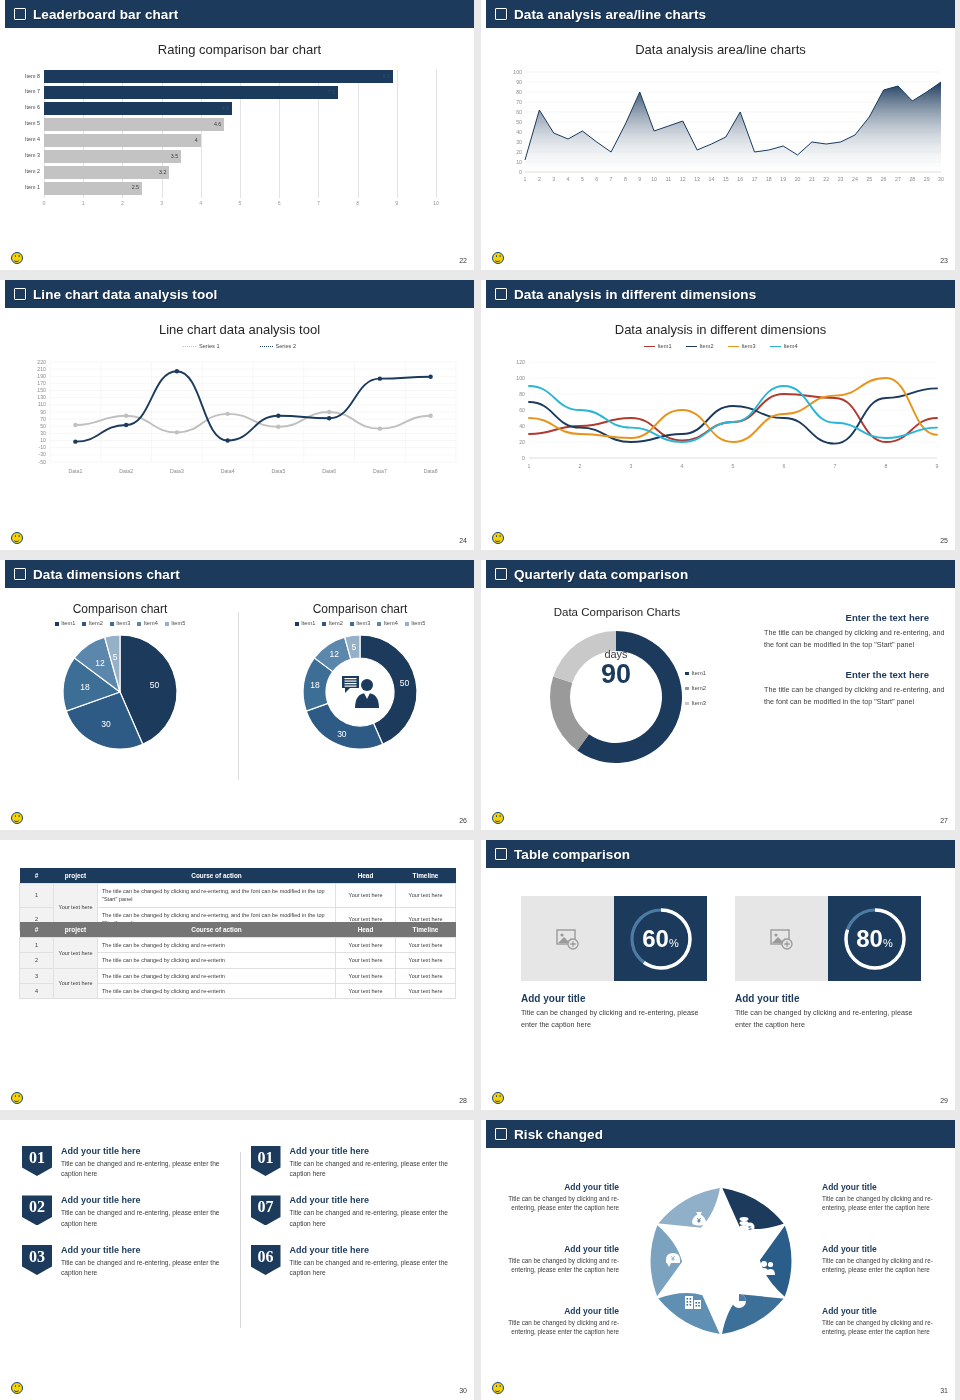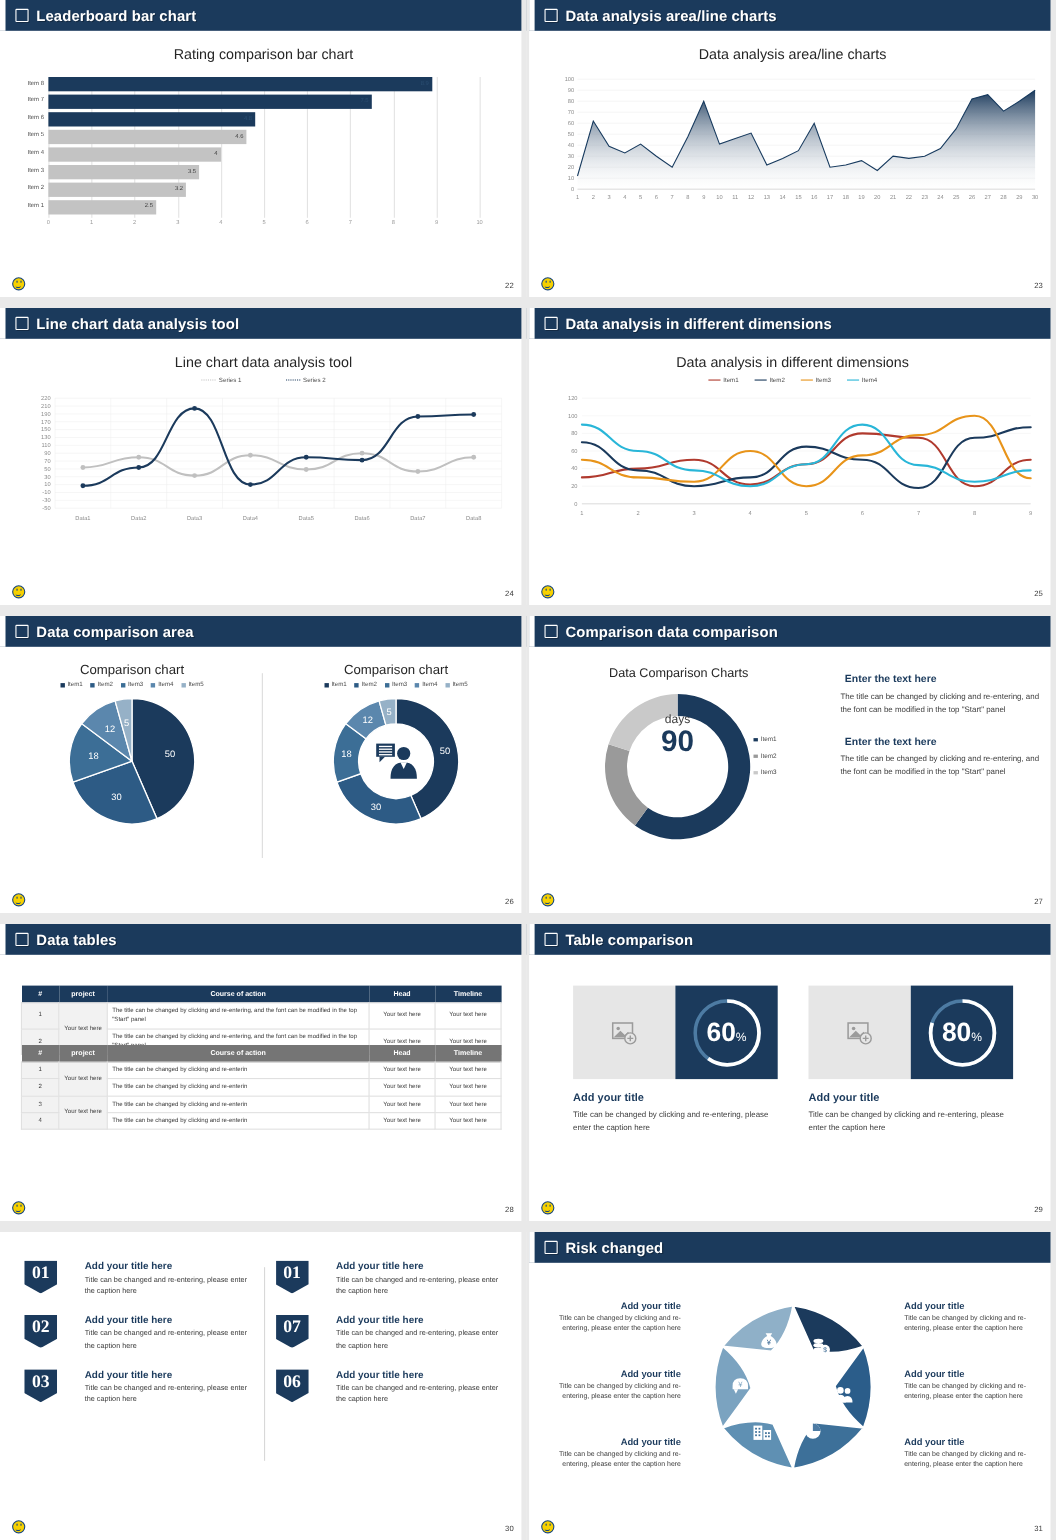--- a/index.html
+++ b/index.html
@@ -35,21 +35,21 @@
   .bgrid i{position:absolute;top:0;width:1px;height:100%;background:#e3e3e3;}
   .bxax{position:absolute;left:44px;top:172px;width:392px;height:10px;}
   .bxax span{position:absolute;font-size:5.2px;color:#9a9a9a;transform:translateX(-50%);}
 
   
   .legend{display:flex;justify-content:center;gap:10px;font-size:5.6px;color:#4a4a4a;margin-top:4px;}
   .legend i{display:inline-block;width:4px;height:4px;margin-right:2.5px;vertical-align:middle;}
 
   
   .txtcol{position:absolute;right:14px;top:24px;width:182px;}
-  .txtcol h4{margin:0 4px 4px;font-size:9.5px;color:#1b3a5c;}
+  .txtcol h4{margin:0 17px 4px;font-size:9.5px;color:#1b3a5c;text-align:right;}
   .txtcol p{margin:0 0 18px;font-size:7.2px;line-height:1.65;color:#3c3c3c;}
 
   
   table{border-collapse:collapse;width:100%;table-layout:fixed;}
   .tbl{position:absolute;left:19px;width:437px;}
   .tbl th{color:#fff;font-size:6.4px;padding:4px 2px;font-weight:bold;text-align:center;}
   .tbl thead.navy th{background:#1b3a5c;}
   .tbl thead.gray th{background:#757575;}
   .tbl td{font-size:5.5px;color:#3a3a3a;border:1px solid #e0e0e0;padding:3px 4px;vertical-align:middle;}
   .tbl td.c{text-align:center;background:#f2f2f2;}
@@ -59,21 +59,21 @@
   
   .cmpcard{position:absolute;top:28px;width:186px;}
   .cmprow{display:flex;height:85px;}
   .cmpimg{flex:1;background:#e6e6e6;display:flex;align-items:center;justify-content:center;}
   .cmpring{flex:1;background:#1b3a5c;display:flex;align-items:center;justify-content:center;position:relative;}
   .cmpcard h4{margin:12px 0 3px;font-size:10px;color:#1b3a5c;}
   .cmpcard p{margin:0;font-size:7.2px;line-height:1.6;color:#3c3c3c;}
 
   
   .toc{position:absolute;top:26px;left:22px;right:22px;display:grid;grid-template-columns:1fr 1fr;column-gap:22px;row-gap:16px;}
-  .toc-it{display:flex;gap:25px;}
+  .toc-it{display:flex;gap:9px;}
   .badge{width:30px;flex:none;position:relative;height:30px;}
   .badge .sh{position:absolute;inset:0;background:#1b3a5c;clip-path:polygon(0 0,100% 0,100% 72%,50% 100%,0 72%);display:flex;align-items:flex-start;justify-content:center;}
   .badge span{color:#fff;font-size:16px;font-weight:bold;line-height:1;padding-top:4px;font-family:"Liberation Serif",serif;}
   .toc-tx h4{margin:0 0 3px;font-size:9px;color:#1b3a5c;}
   .toc-tx p{margin:0;font-size:6.6px;line-height:1.55;color:#3c3c3c;}
   .tocdiv{position:absolute;left:50%;top:32px;height:176px;width:1px;background:#d8d8d8;}
 
   
   .risk-l,.risk-r{position:absolute;width:128px;}
   .risk-l{left:10px;text-align:right;}
@@ -380,21 +380,21 @@
         </svg>
   </div>
   <div class="smiley"></div>
   <div class="pnum">25</div>
   <div class="rail"></div>
 </div>
 
 <div class="slide">
   <div class="hdr">
     <span class="hdr-sq"></span>
-    <span class="hdr-t">Data comparison area</span>
+    <span class="hdr-t">Data dimensions chart</span>
   </div>
   <div class="body">
     <div style="position:absolute;left:8px;top:14px;width:224px;">
       <div style="text-align:center;font-size:12px;color:#262626;">Comparison chart</div>
       <div class="legend" id="s5legL" style="gap:7px;">
             <span><i style="background:#1b3a5c"></i><span>Item1</span></span>
             <span><i style="background:#2d5b85"></i><span>Item2</span></span>
             <span><i style="background:#3c6e96"></i><span>Item3</span></span>
             <span><i style="background:#5b87ad"></i><span>Item4</span></span>
             <span><i style="background:#96b1c7"></i><span>Item5</span></span>
@@ -448,21 +448,21 @@
     </div>
   </div>
   <div class="smiley"></div>
   <div class="pnum">26</div>
   <div class="rail"></div>
 </div>
 
 <div class="slide">
   <div class="hdr">
     <span class="hdr-sq"></span>
-    <span class="hdr-t">Comparison data comparison</span>
+    <span class="hdr-t">Quarterly data comparison</span>
   </div>
   <div class="body">
     <div style="position:absolute;left:36px;top:18px;width:200px;text-align:center;font-size:11.5px;color:#262626;">Data Comparison Charts</div>
     <svg id="s6don" width="170" height="150" style="position:absolute;left:50px;top:34px;">
           <path d="M85,9 A66,66 0 1 1 46.20617334869678,128.39512162874652 L57.96187839454624,112.21478174124758 A46,46 0 1 0 85,29 Z" fill="#1b3a5c"></path>
           <path d="M46.20617334869678,128.39512162874652 A66,66 0 0 1 22.23026992451986,54.60487837125348 L41.25140025042293,60.78521825875242 A46,46 0 0 0 57.96187839454624,112.21478174124758 Z" fill="#9a9a9a"></path>
           <path d="M22.23026992451986,54.60487837125348 A66,66 0 0 1 84.99999999999999,9 L84.99999999999999,29 A46,46 0 0 0 41.25140025042293,60.78521825875242 Z" fill="#c9c9c9"></path>
         </svg>
     <div style="position:absolute;left:52px;top:60px;width:166px;text-align:center;pointer-events:none;">
       <div style="font-size:11px;color:#3c3c3c;text-align:center;">days</div>
@@ -479,24 +479,20 @@
       <h4>Enter the text here</h4>
       <p>The title can be changed by clicking and re-entering, and the font can be modified in the top "Start" panel</p>
     </div>
   </div>
   <div class="smiley"></div>
   <div class="pnum">27</div>
   <div class="rail"></div>
 </div>
 
 <div class="slide">
-  <div class="hdr">
-    <span class="hdr-sq"></span>
-    <span class="hdr-t">Data tables</span>
-  </div>
   <div class="body">
     <div class="tbl" style="top:28px;">
       <table>
         <colgroup>
               <col style="width:34px">
               <col style="width:44px">
               <col>
               <col style="width:60px">
               <col style="width:60px">
             </colgroup>

